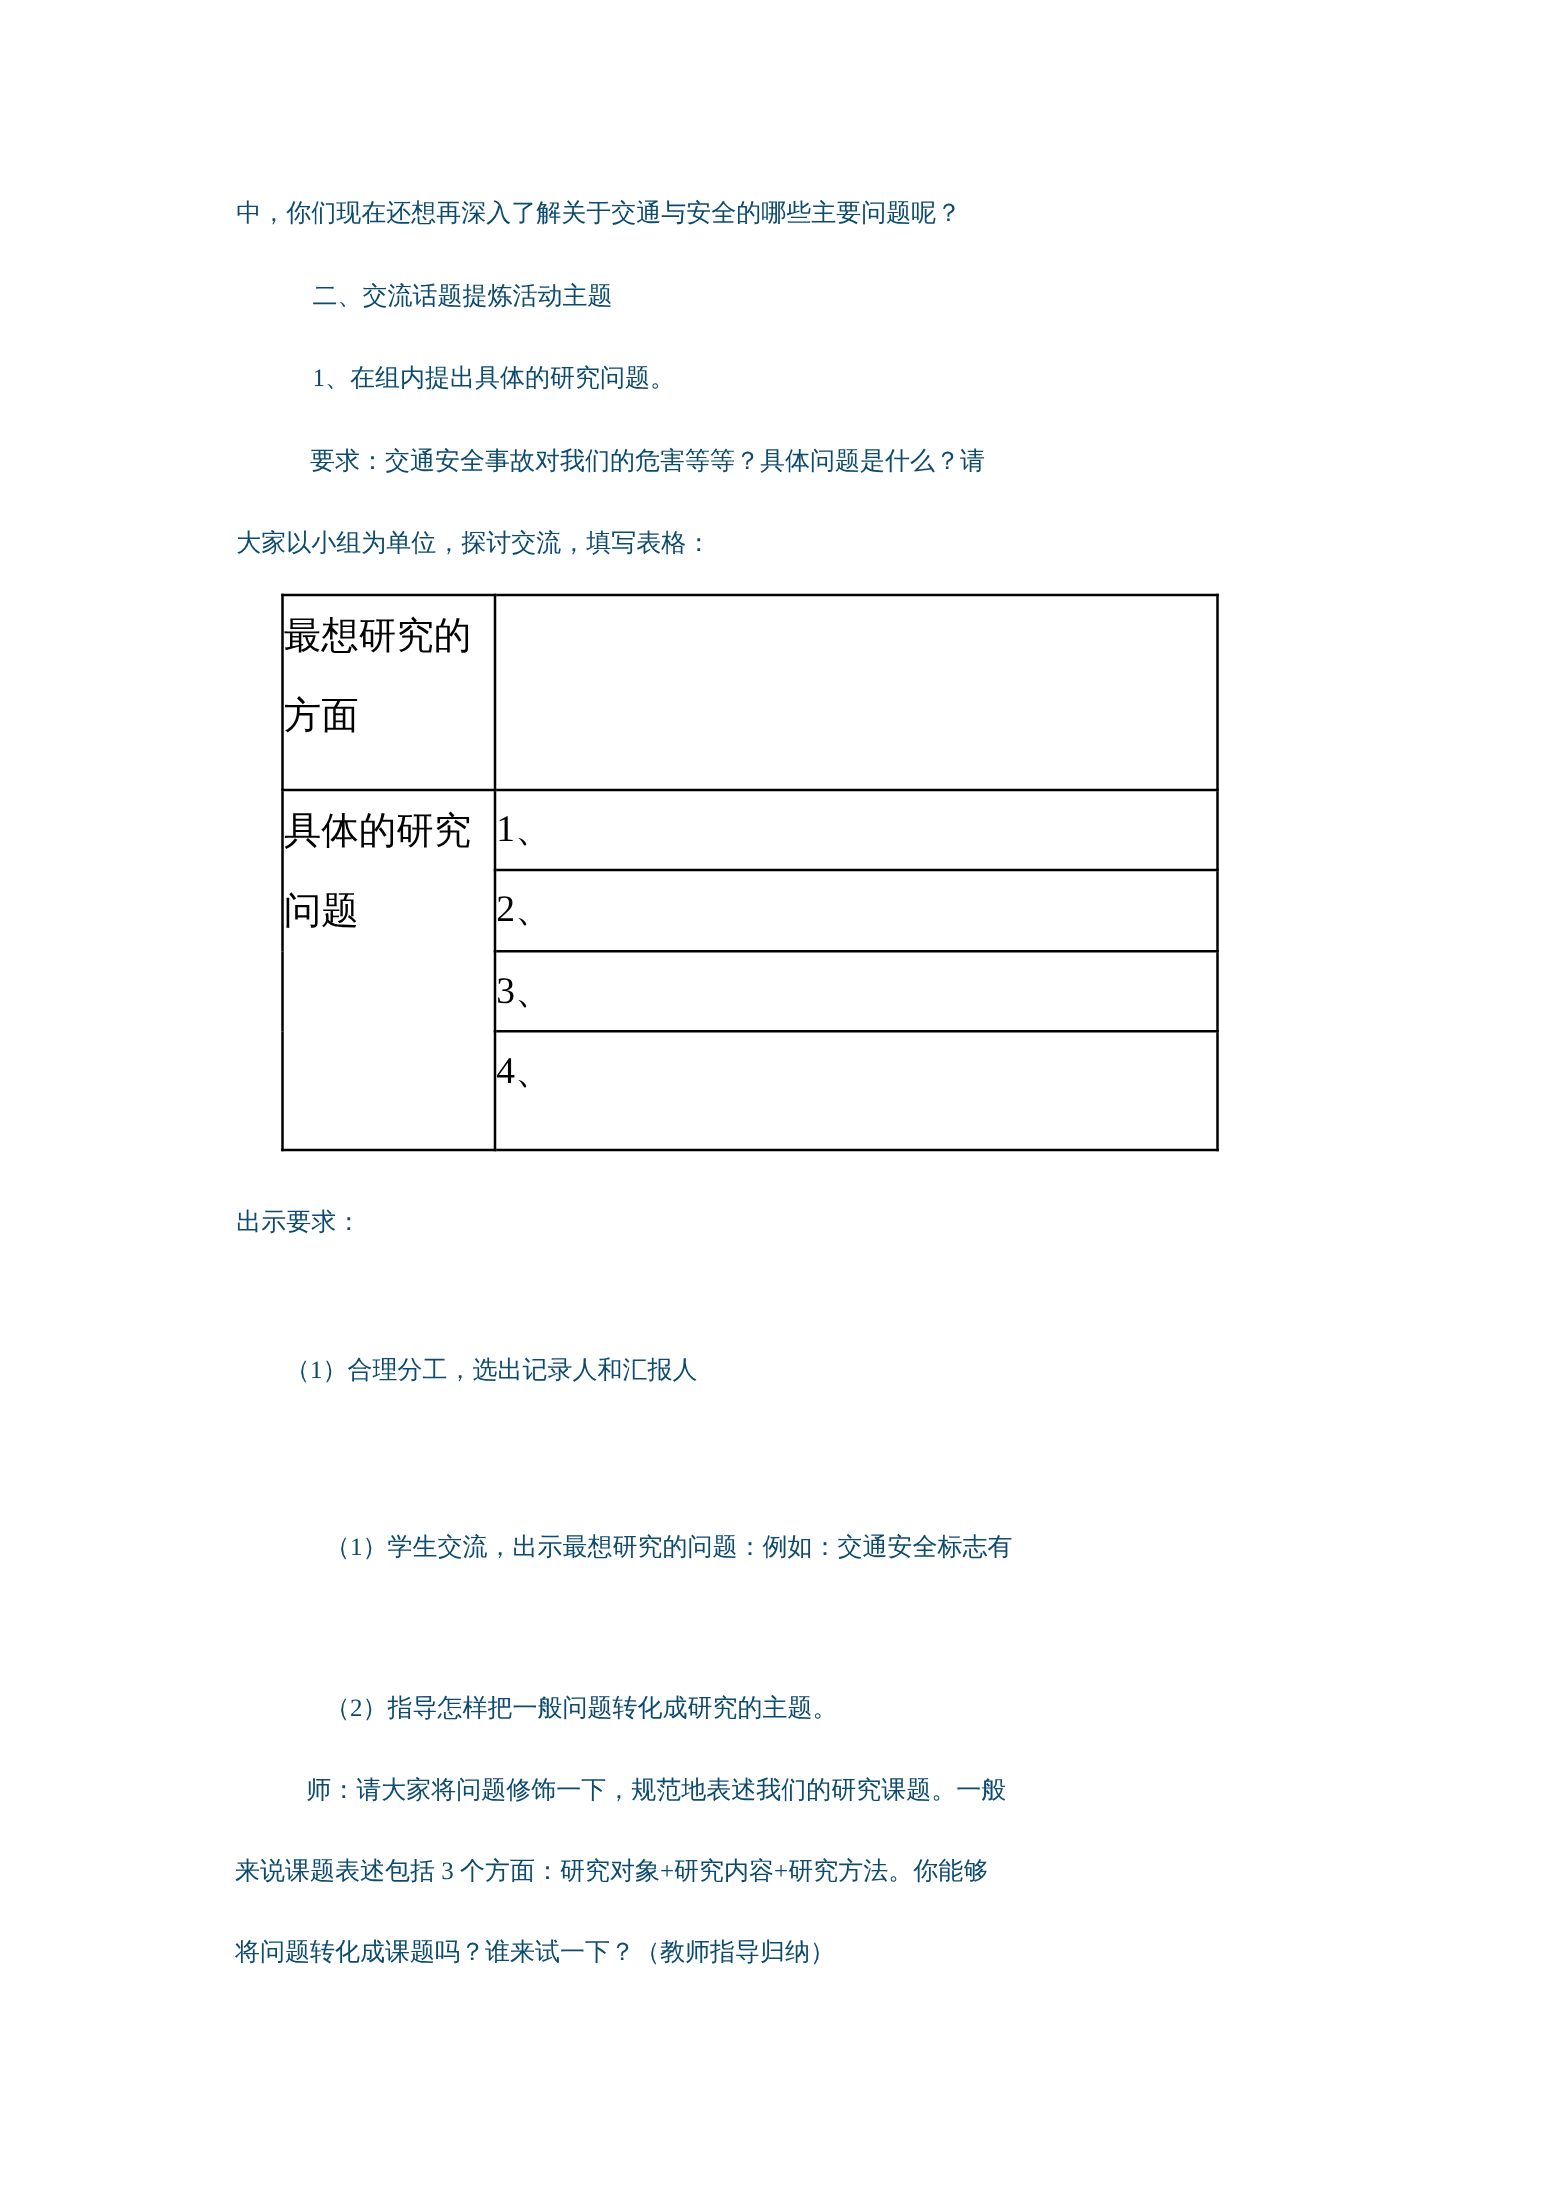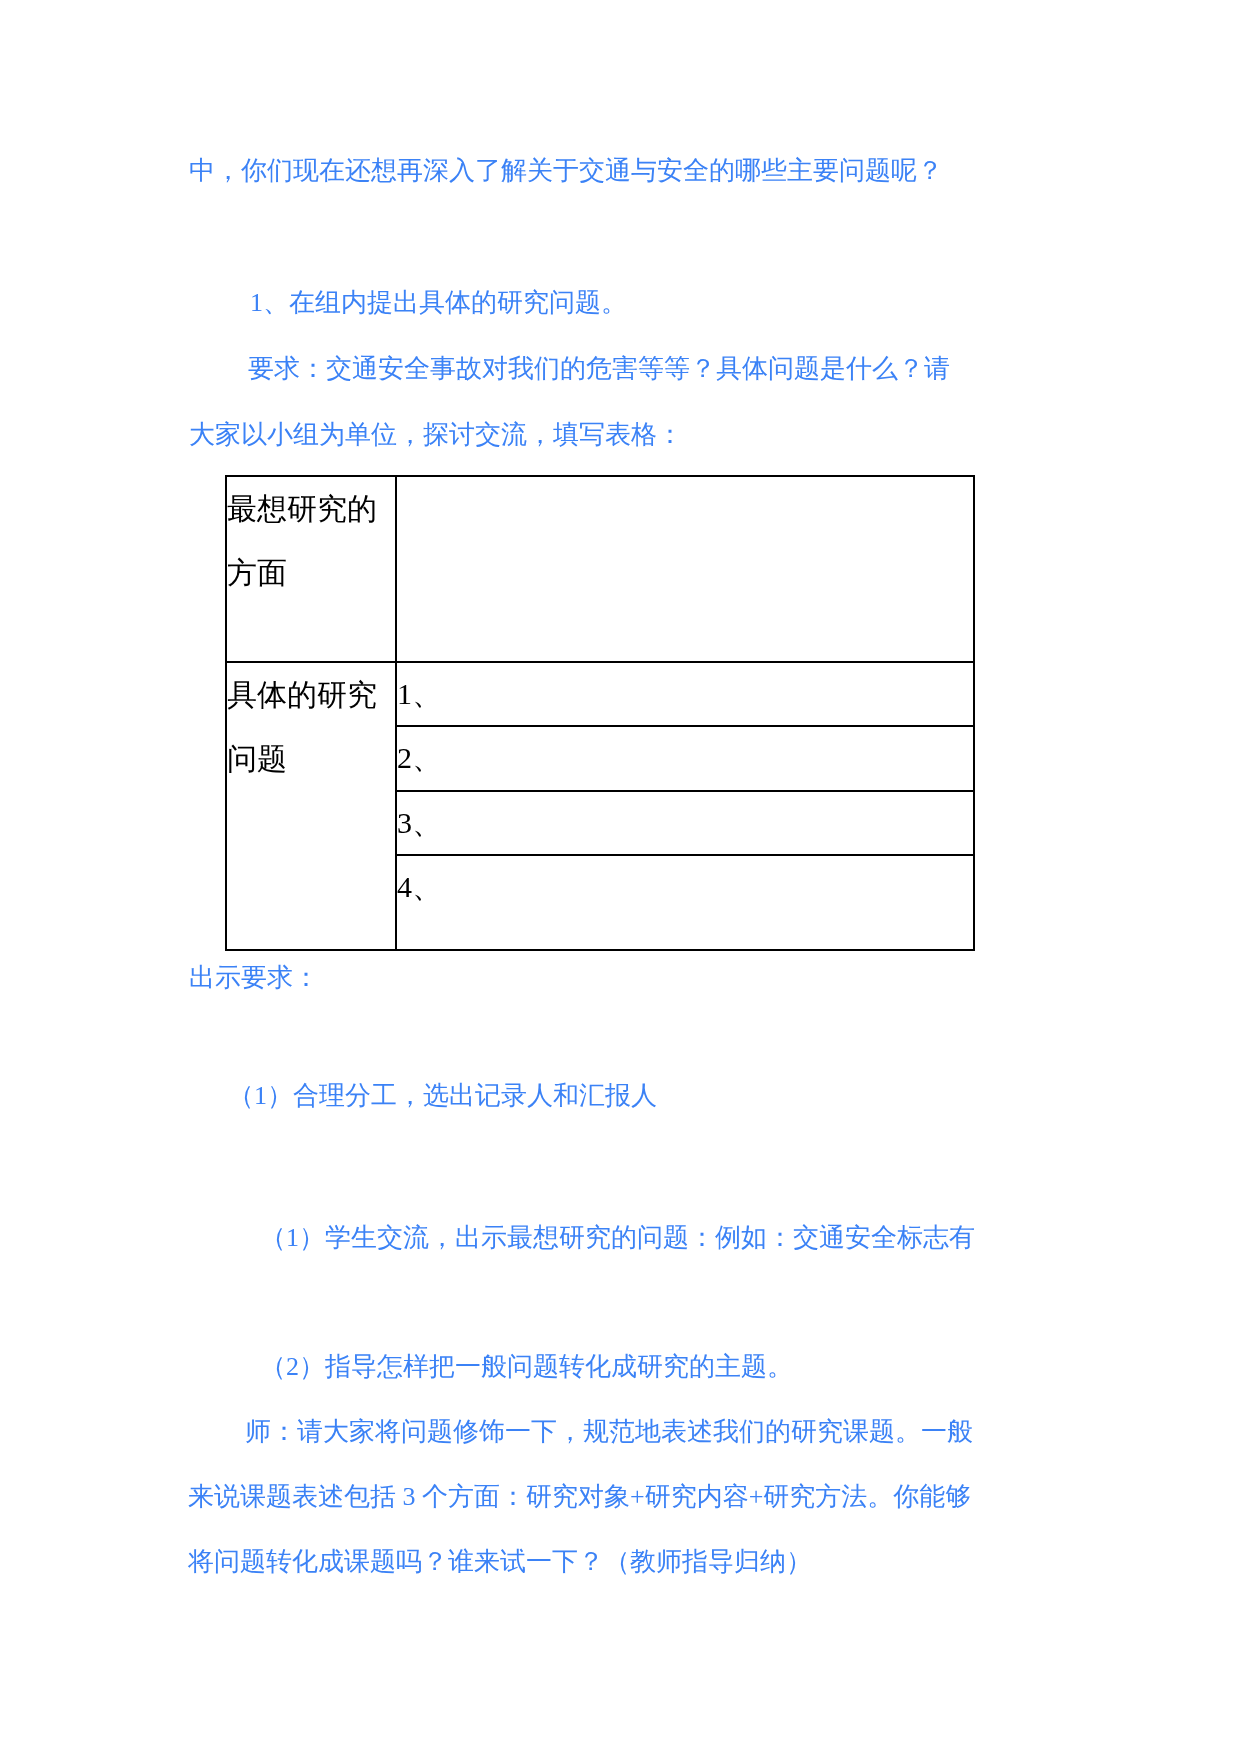--- a/index.html
+++ b/index.html
@@ -8,24 +8,24 @@
     width:1241px;
     height:1754px;
     margin:0 auto;
     background:#ffffff;
     font-family:"Liberation Serif","DejaVu Serif",serif;
     color:#000000;
     overflow:hidden;
   }
   .line{
     position:absolute;
-    font-size:26px;
+    font-size:20px;
     line-height:32px;
     white-space:pre;
-    color:#3b82f6;
+    color:#0c4a6e;
   }
   table.form-table{
     position:absolute;
     left:225px;
     top:475px;
     width:750px;
     border-collapse:collapse;
     table-layout:fixed;
   }
   table.form-table td{
@@ -48,27 +48,28 @@
     line-height:62px;
     white-space:nowrap;
   }
 </style>
 </head>
 <body>
 
 <div class="page">
 
   <div class="line" style="left:189px;top:155px">中，你们现在还想再深入了解关于交通与安全的哪些主要问题呢？</div>
+  <div class="line" style="left:250px;top:221px">二、交流话题提炼活动主题</div>
   <div class="line" style="left:250px;top:287px">1、在组内提出具体的研究问题。</div>
   <div class="line" style="left:248px;top:353px">要求：交通安全事故对我们的危害等等？具体问题是什么？请</div>
   <div class="line" style="left:189px;top:419px">大家以小组为单位，探讨交流，填写表格：</div>
 
   <table class="form-table">
     <tbody>
-        <tr style="height:186px">
+        <tr style="height:156px">
       <td class="lab">
         <div class="lab-line">最想研究的</div>
         <div class="lab-line">方面</div>
       </td>
       <td class="fill"></td>
     </tr>
     <tr style="height:63px">
       <td class="lab" rowspan="4">
         <div class="lab-line">具体的研究</div>
         <div class="lab-line">问题</div>

